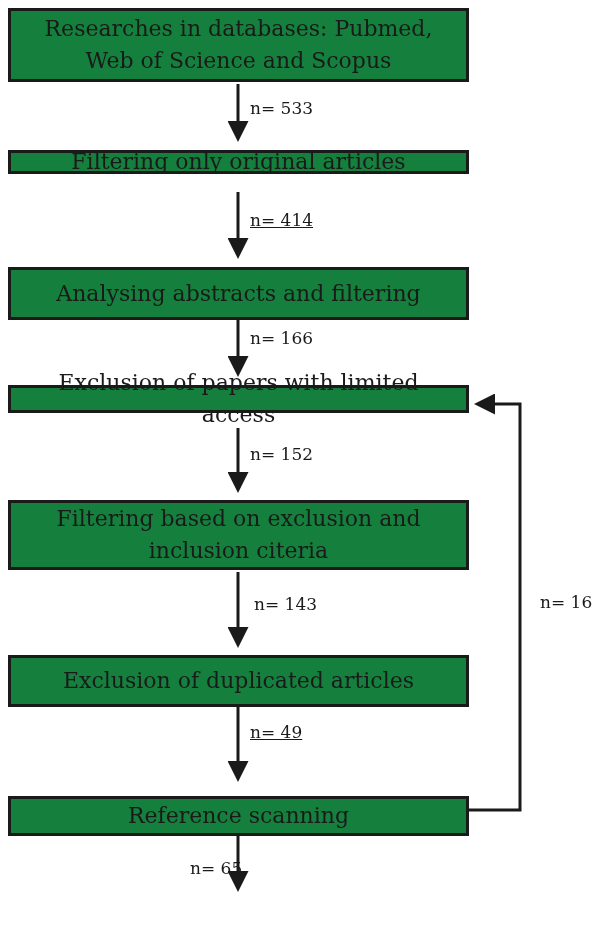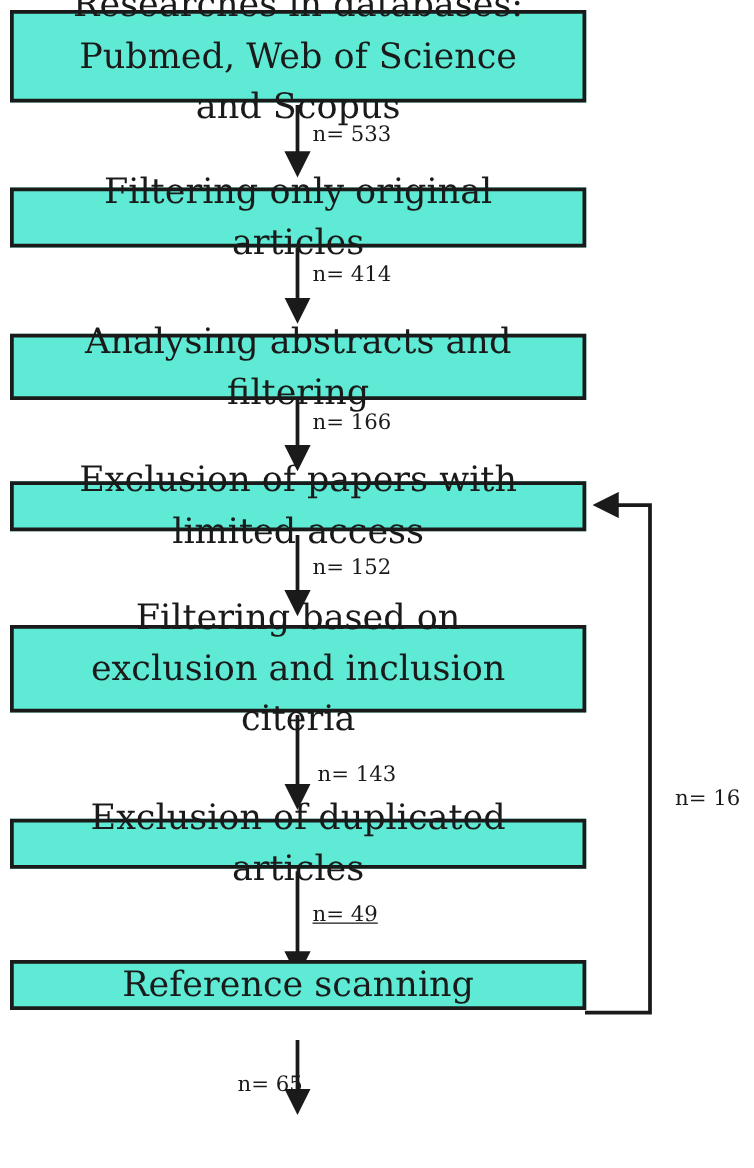--- a/index.html
+++ b/index.html
@@ -16,50 +16,50 @@
   .connectors {
     position: absolute;
     left: 0; top: 0;
     width: 603px; height: 934px;
     pointer-events: none;
   }
   .box {
     position: absolute;
     left: 8px;
     width: 461px;
-    background: #5eead4;
+    background: #15803d;
     border: 3px solid #1a1a1a;
     display: flex;
     align-items: center;
     justify-content: center;
     text-align: center;
-    font-size: 28px;
+    font-size: 22px;
     line-height: 1.45;
     padding: 2px 32px;
   }
   .b1 { top: 8px;   height: 74px; }
-  .b2 { top: 150px; height: 48px; }
+  .b2 { top: 150px; height: 24px; }
   .b3 { top: 267px; height: 53px; }
-  .b4 { top: 385px; height: 40px; }
+  .b4 { top: 385px; height: 28px; }
   .b5 { top: 500px; height: 70px; }
-  .b6 { top: 655px; height: 40px; }
-  .b7 { top: 768px; height: 40px; text-align: center; }
+  .b6 { top: 655px; height: 52px; }
+  .b7 { top: 796px; height: 40px; text-align: center; }
   .count {
     position: absolute;
     font-size: 17px;
     white-space: nowrap;
   }
   .c1 { left: 250px; top: 98px; }
-  .c2 { left: 250px; top: 210px; }
+  .c2 { left: 250px; top: 210px; text-decoration: underline; }
   .c3 { left: 250px; top: 328px; }
   .c4 { left: 250px; top: 444px; }
-  .c5 { left: 254px; top: 594px; margin-top: 16px; }
+  .c5 { left: 254px; top: 594px; }
   .c6 { left: 250px; top: 722px; text-decoration: underline; }
   .c7 { left: 190px; top: 858px; width: 96px; text-align: left; }
-  .c8 { left: 540px; top: 592px; margin-top: 37px; }
+  .c8 { left: 540px; top: 592px; }
 </style>
 </head>
 <body>
 
 <div class="page">
 
   <svg class="connectors" width="603" height="934" viewBox="0 0 603 934" xmlns="http://www.w3.org/2000/svg">
     <defs>
       <marker id="ah" markerWidth="7" markerHeight="7" refX="5" refY="3.5" orient="auto">
         <polygon points="0 0, 7 3.5, 0 7" fill="#1a1a1a"></polygon>

